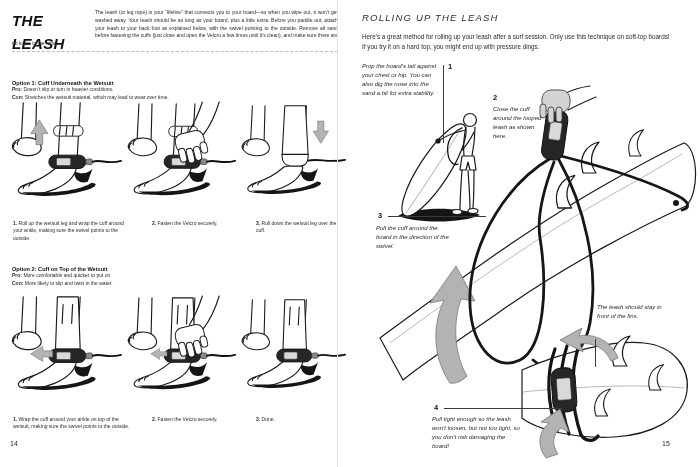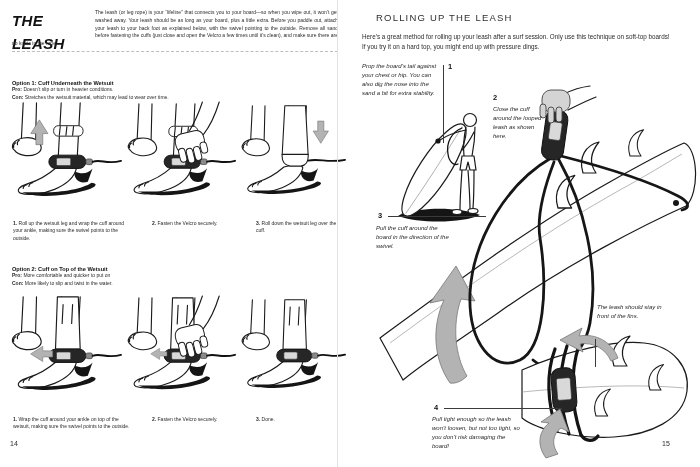--- a/index.html
+++ b/index.html
@@ -157,21 +157,21 @@
     <div class="abs cap" style="left:152px;top:416px;width:92px;"><span class="b">2.</span> <span>Fasten the Velcro securely.</span></div>
     <div class="abs cap" style="left:256px;top:416px;width:84px;"><span class="b">3.</span> <span>Done.</span></div>
 
     <div class="abs pagenum" style="left:10px;top:440px;">14</div>
   </div>
 
   <div class="gutter"></div>
 
   <div class="page" id="page-right">
 
-    <div class="abs section-heading" style="left:26px;top:12px;">ROLLING UP THE LEASH</div>
+    <div class="abs section-heading" style="left:12px;top:12px;font-style:italic;">ROLLING UP THE LEASH</div>
     <div class="abs r-intro" style="left:12px;top:32px;width:310px;">Here’s a great method for rolling up your leash after a surf session. Only use this technique on soft-top boards! If you try it on a hard top, you might end up with pressure dings.</div>
 
     <div class="abs stepcap" style="left:12px;top:62px;width:78px;">Prop the board’s tail against your chest or hip. You can also dig the nose into the sand a bit for extra stability.</div>
     <div class="abs stepnum" style="left:98px;top:62px;">1</div>
     <div class="leader" style="left:93px;top:65px;width:1px;height:78px;"></div>
 
     <svg class="abs" style="left:32px;top:102px;z-index:1;" width="118" height="128" viewBox="0 0 118 128">
       <path class="fillk" d="M16,114 C38,122 82,121 98,113 C86,108 66,106 48,107 C34,108 22,110 16,114 Z"></path>
       <g transform="rotate(33 52 68)">
         <ellipse cx="52" cy="68" rx="15" ry="54" class="shape"></ellipse>

